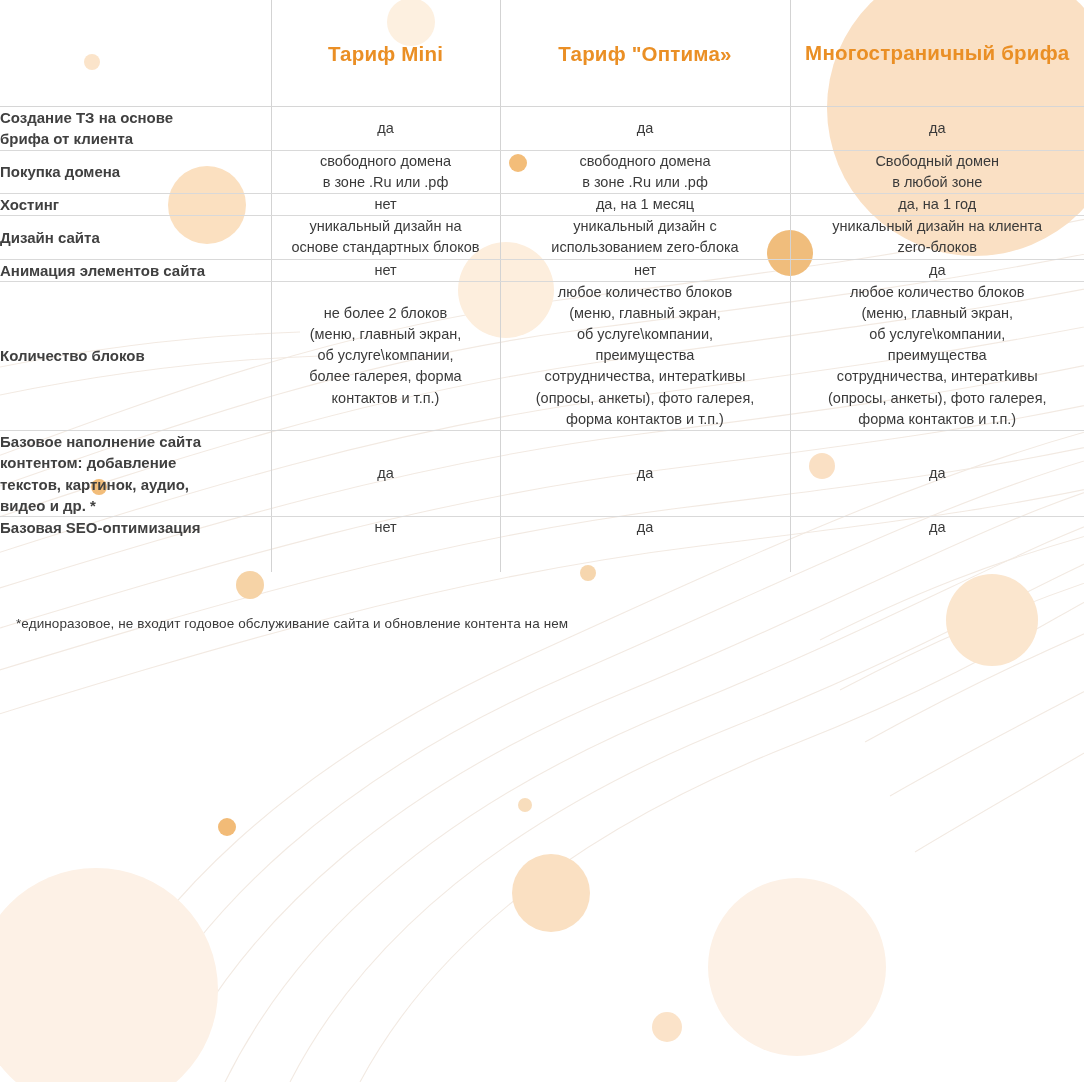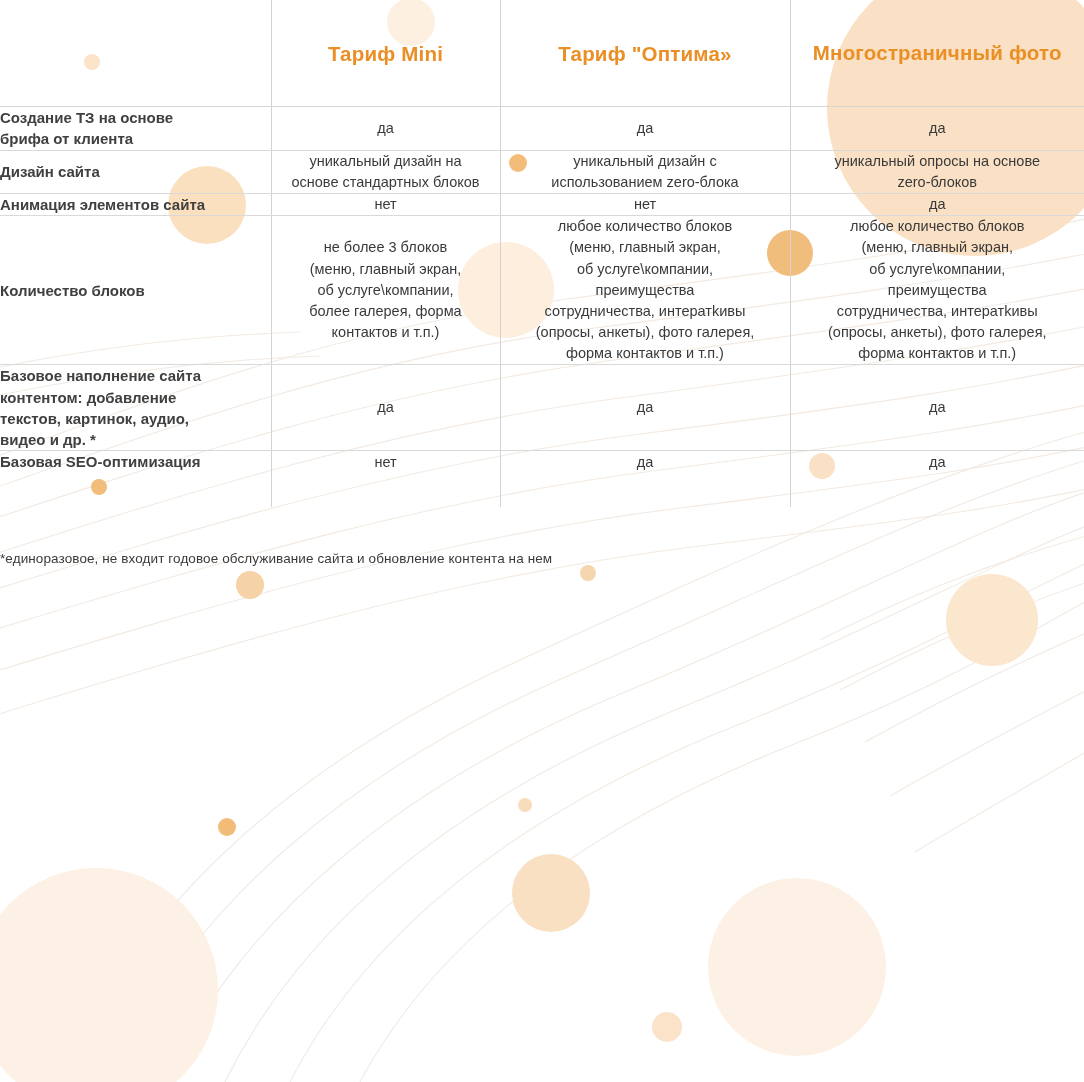--- a/index.html
+++ b/index.html
@@ -124,21 +124,21 @@
     height: 34px;
     background: #d3d3d3;
     display: block;
   }
 
   
   #footnote {
     position: relative;
     z-index: 2;
     margin-top: 44px;
-    padding-left: 0;
+    padding-left: 16px;
     font-size: 13.5px;
     color: #3a3a3a;
     letter-spacing: .1px;
   }
 </style>
 </head>
 <body>
 
 <div id="page">
 
@@ -193,67 +193,94 @@
       <col class="c-label">
         <col class="c-mini">
         <col class="c-optima">
         <col class="c-multi">
     </colgroup>
     <thead>
       <tr>
         <th class="corner"></th>
         <th class="col-head mini">Тариф Mini</th>
         <th class="col-head optima">Тариф "Оптима»</th>
-        <th class="col-head multi">Многостраничный фото</th>
+        <th class="col-head multi">Многостраничный брифа</th>
       </tr>
     </thead>
     <tbody id="table-body">
         <tr>
           <td class="feature">Создание ТЗ на основе<br> брифа от клиента</td>
           <td class="value">
             <span class="line">да</span>
           </td>
           <td class="value">
             <span class="line">да</span>
           </td>
           <td class="value">
             <span class="line">да</span>
           </td>
         </tr>
         <tr>
+          <td class="feature">Покупка домена</td>
+          <td class="value">
+            <span class="line">свободного домена</span>
+            <span class="line">в зоне .Ru или .рф</span>
+          </td>
+          <td class="value">
+            <span class="line">свободного домена</span>
+            <span class="line">в зоне .Ru или .рф</span>
+          </td>
+          <td class="value">
+            <span class="line">Свободный домен</span>
+            <span class="line">в любой зоне</span>
+          </td>
+        </tr>
+        <tr>
+          <td class="feature">Хостинг</td>
+          <td class="value">
+            <span class="line">нет</span>
+          </td>
+          <td class="value">
+            <span class="line">да, на 1 месяц</span>
+          </td>
+          <td class="value">
+            <span class="line">да, на 1 год</span>
+          </td>
+        </tr>
+        <tr>
           <td class="feature">Дизайн сайта</td>
           <td class="value">
             <span class="line">уникальный дизайн на</span>
             <span class="line">основе стандартных блоков</span>
           </td>
           <td class="value">
             <span class="line">уникальный дизайн с</span>
             <span class="line">использованием zero-блока</span>
           </td>
           <td class="value">
-            <span class="line">уникальный опросы на основе</span>
+            <span class="line">уникальный дизайн на клиента</span>
             <span class="line">zero-блоков</span>
           </td>
         </tr>
         <tr>
           <td class="feature">Анимация элементов сайта</td>
           <td class="value">
             <span class="line">нет</span>
           </td>
           <td class="value">
             <span class="line">нет</span>
           </td>
           <td class="value">
             <span class="line">да</span>
           </td>
         </tr>
         <tr>
           <td class="feature">Количество блоков</td>
           <td class="value">
-            <span class="line">не более 3 блоков</span>
+            <span class="line">не более 2 блоков</span>
             <span class="line">(меню, главный экран,</span>
             <span class="line">об услуге\компании,</span>
             <span class="line">более галерея, форма</span>
             <span class="line">контактов и т.п.)</span>
           </td>
           <td class="value">
             <span class="line">любое количество блоков</span>
             <span class="line">(меню, главный экран,</span>
             <span class="line">об услуге\компании,</span>
             <span class="line">преимущества</span>

